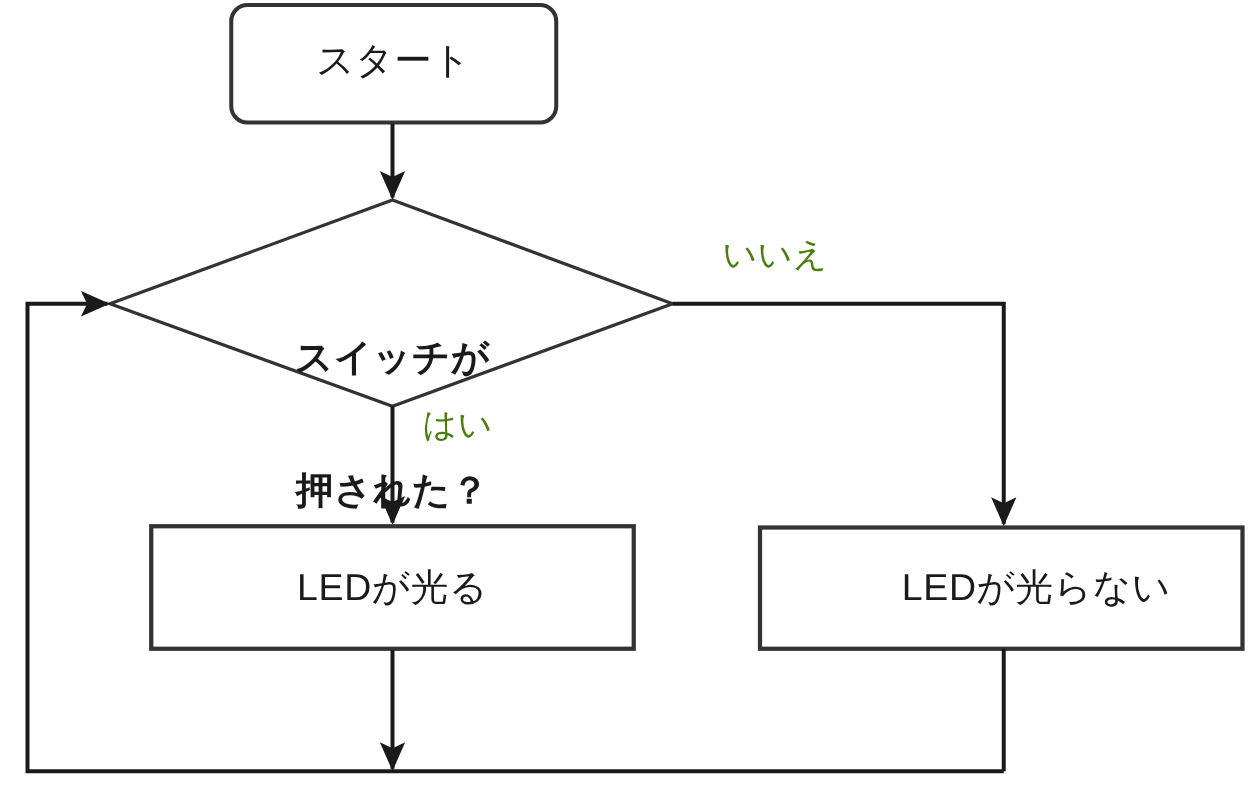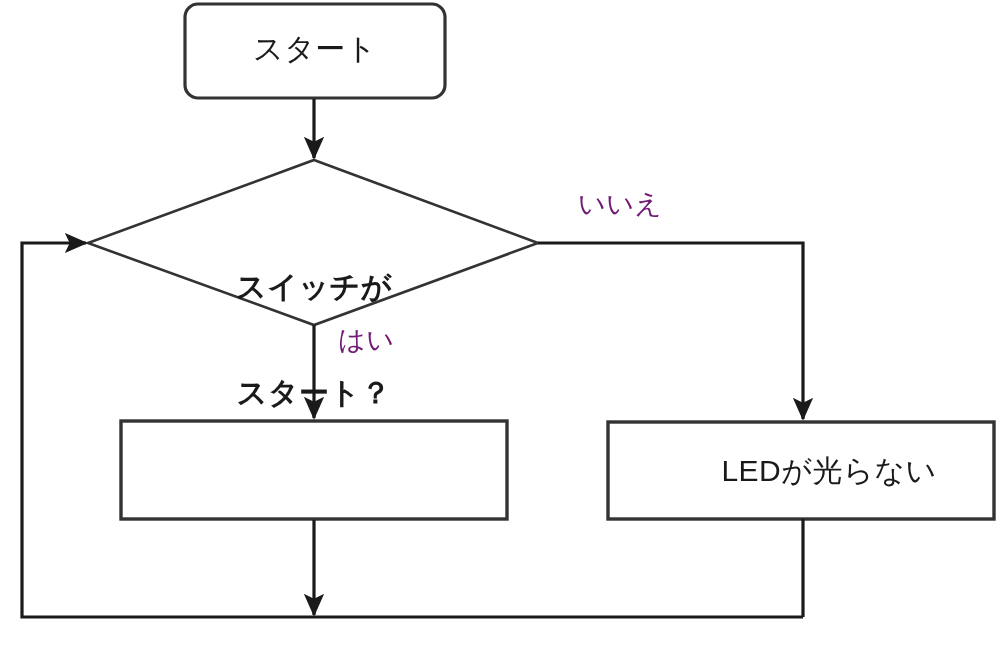--- a/index.html
+++ b/index.html
@@ -29,21 +29,21 @@
     color: #1a1a1a;
     font-size: 30px;
     line-height: 1.18;
     text-align: center;
     white-space: pre;
     letter-spacing: 0.5px;
     pointer-events: none;
   }
   .edge-label {
     position: absolute;
-    color: #701a75;
+    color: #4d7c0f;
     font-size: 27px;
     line-height: 1.1;
     white-space: pre;
     letter-spacing: 0.5px;
   }
   .lbl-start   { left: 184px; top: 31px;  width: 262px; }
   .lbl-decision{ left: 168px; top: 198px; width: 292px; font-weight: bold; }
   .lbl-proc-yes{ left: 120px; top: 453px; width: 388px; }
   .lbl-proc-no { left: 607px; top: 453px; width: 388px; padding-left: 28px; }
   .lbl-no      { left: 578px; top: 190px; }
@@ -79,23 +79,24 @@
 
     <path d="M 803 519 L 803 617" fill="none" stroke="#1a1a1a" stroke-width="3.2"></path>
 
     <path d="M 803 617 L 22 617 L 22 243 L 86 243" fill="none" stroke="#1a1a1a" stroke-width="3.2" marker-end="url(#arrowhead)"></path>
   </svg>
 
   <div class="node-label lbl-start">スタート</div>
 
   <div class="node-label lbl-decision">
     <div>スイッチが</div>
-    <div>スタート？</div>
+    <div>押された？</div>
   </div>
 
+  <div class="node-label lbl-proc-yes">LEDが光る</div>
 
   <div class="node-label lbl-proc-no">LEDが光らない</div>
 
   <div class="edge-label lbl-no">いいえ</div>
 
   <div class="edge-label lbl-yes">はい</div>
 
 </div>
 
 </body></html>

